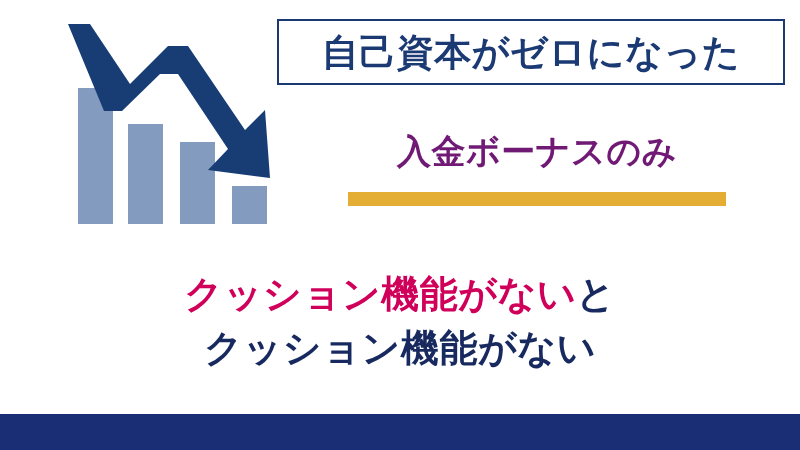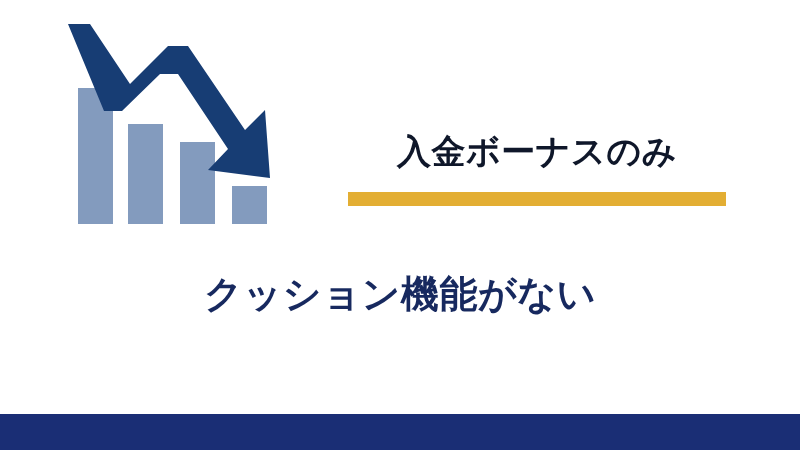--- a/index.html
+++ b/index.html
@@ -61,21 +61,21 @@
     height: 74px;
   }
   #subheading-text {
     position: absolute;
     left: 0;
     top: 0;
     width: 378px;
     text-align: center;
     font-size: 34px;
     font-weight: bold;
-    color: #0f172a;
+    color: #701a75;
     line-height: 1.1;
     letter-spacing: 0.5px;
     white-space: nowrap;
   }
   #subheading-underline {
     position: absolute;
     left: 0;
     top: 59px;
     width: 378px;
     height: 14px;
@@ -139,25 +139,31 @@
           L 168,131
           L 118,56
           L 100,56
           L 62,93
           L 44,93
           Z"></path>
       </g>
     </svg>
   </div>
 
+  <div id="headline-box">
+    <span id="headline-text">自己資本がゼロになった</span>
+  </div>
 
   <div id="subheading-block">
     <span id="subheading-text">入金ボーナスのみ</span>
     <div id="subheading-underline"></div>
   </div>
 
   <div id="message-block">
+    <div class="message-line">
+      <span class="msg-accent">クッション機能がない</span><span class="msg-navy">と</span>
+    </div>
     <div class="message-line msg-navy">クッション機能がない</div>
   </div>
 
   <div id="bottom-band"></div>
 
 </div>
 
 </body></html>

